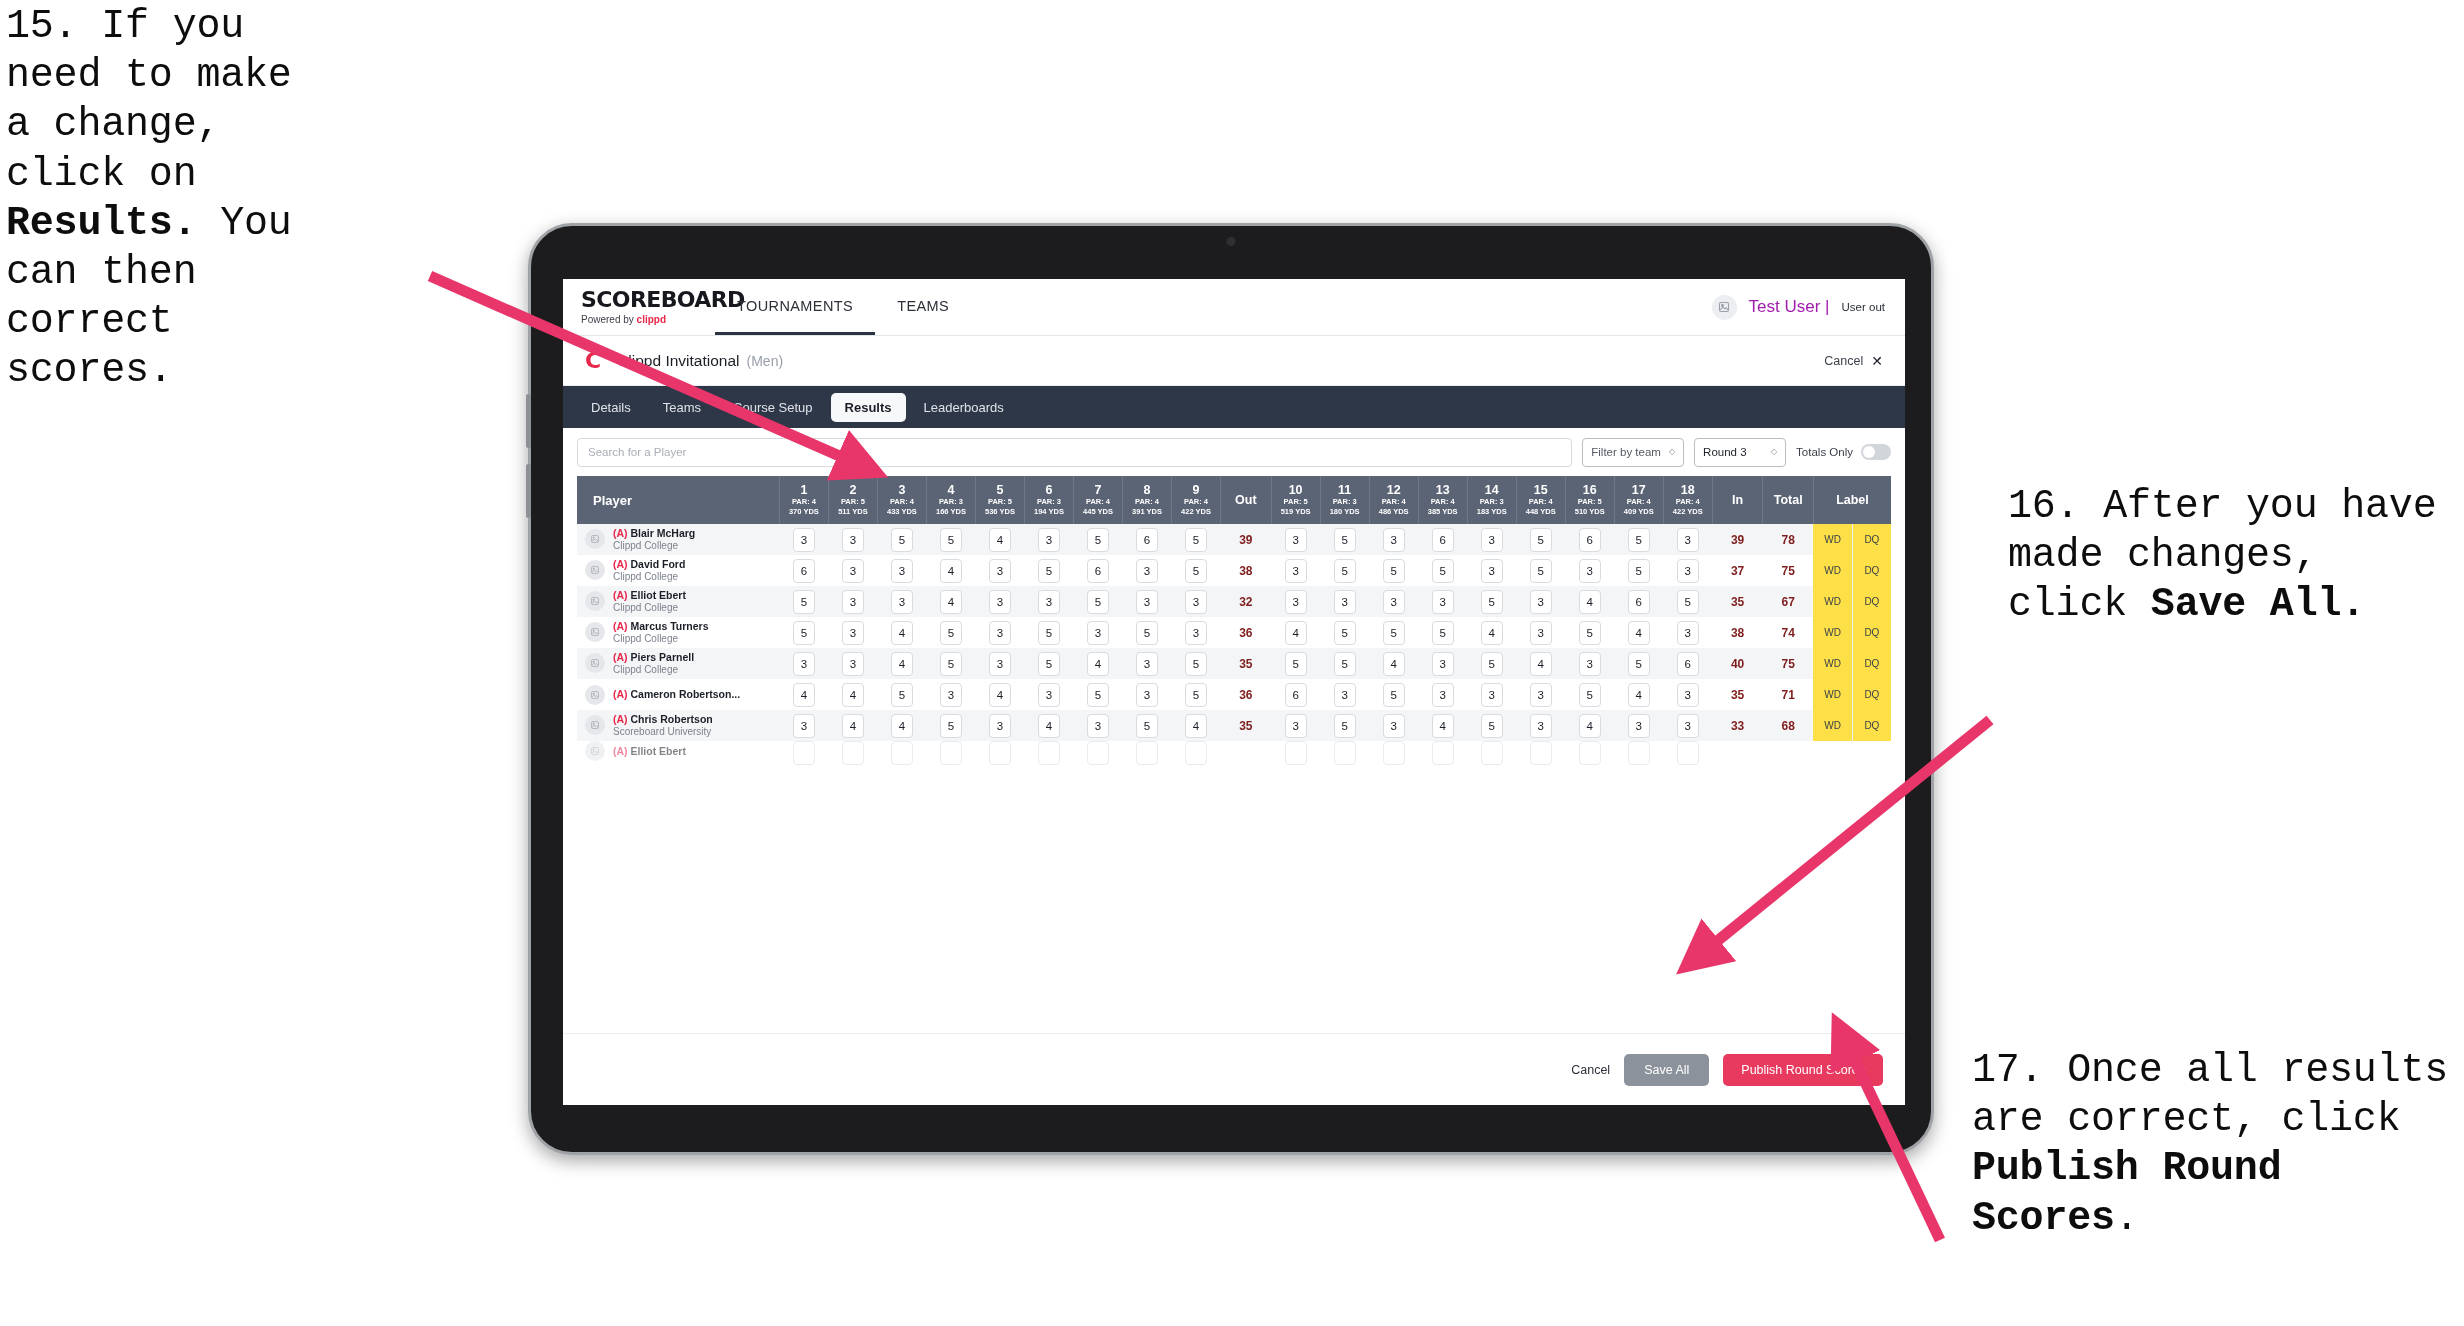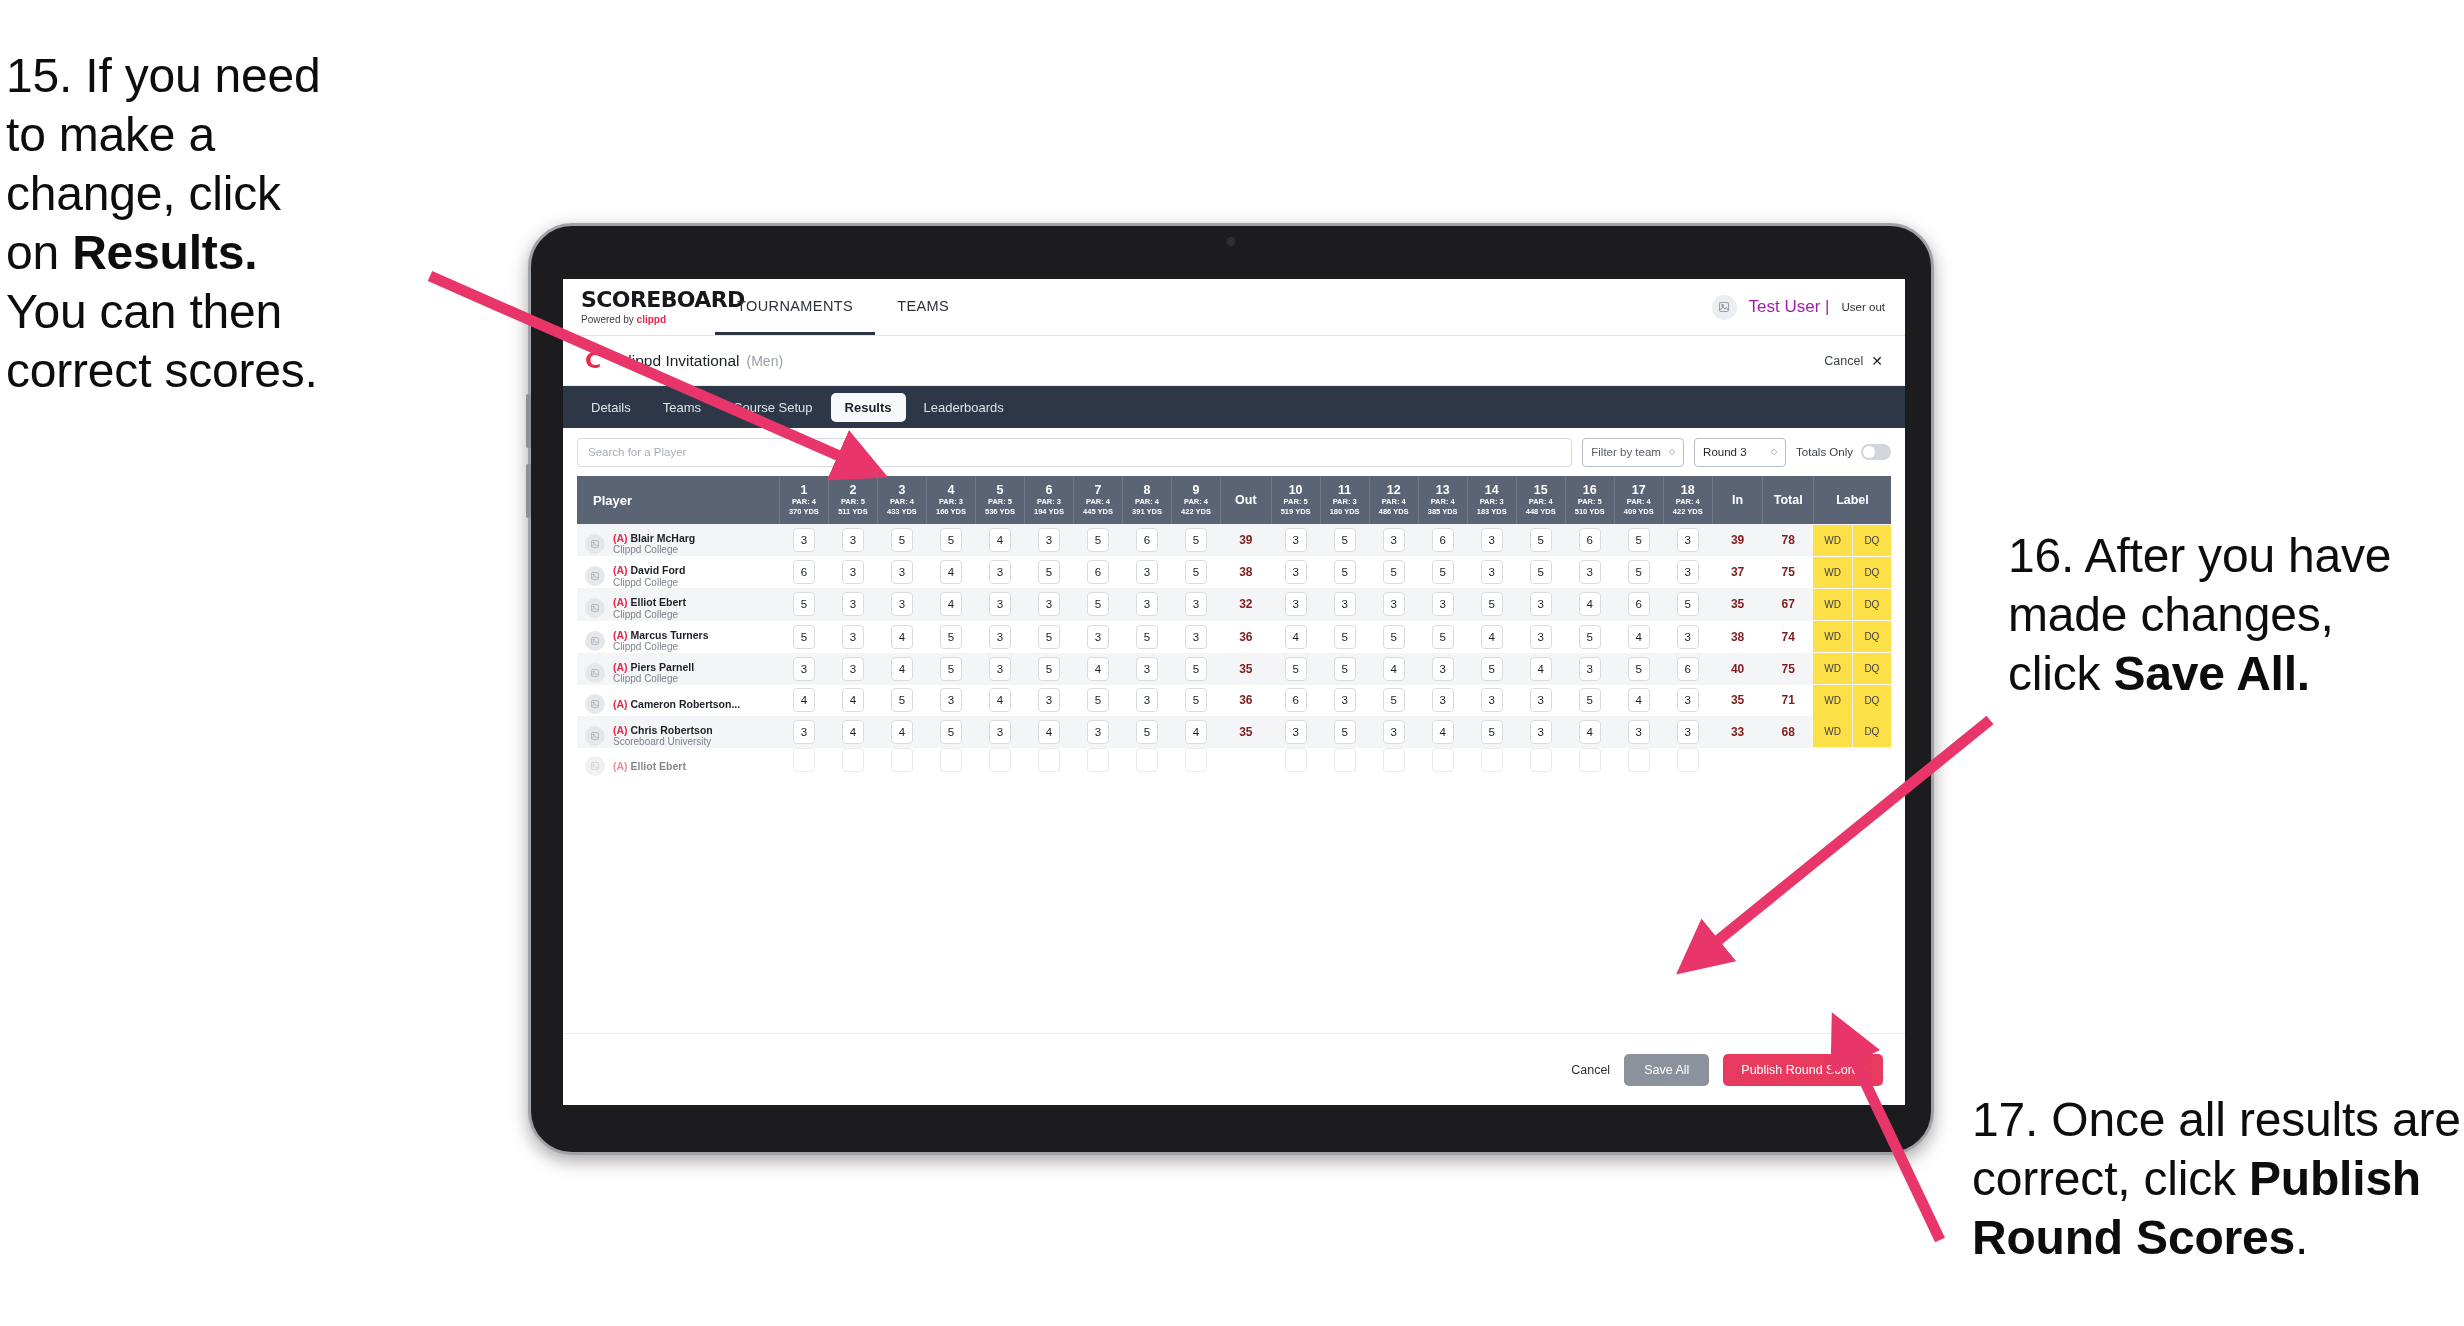--- a/index.html
+++ b/index.html
@@ -8,25 +8,24 @@
     background: #ffffff;
     font-family: "Liberation Sans", sans-serif;
     overflow: hidden;
   }
   #root { position: relative; width: 2464px; height: 1326px; }
 
   
   .callout {
     position: absolute;
     color: #0d0d0d;
-    font-size: 48px;
+    font-size: 40px;
     line-height: 1.23;
-    font-family: Liberation Sans, sans-serif;
+    font-family: Liberation Mono, monospace;
     letter-spacing: -0.2px;
-    margin-top: 44px;
   }
   .callout b { font-weight: bold; }
   #callout-15 { left: 6px; top: 2px; width: 330px; }
   #callout-16 { left: 2008px; top: 482px; width: 430px; }
   #callout-17 { left: 1972px; top: 1046px; width: 492px; }
 
   .arrow-svg { position: absolute; left: 0; top: 0; width: 2464px; height: 1326px; pointer-events: none; }
 
   
   #tablet {
@@ -142,21 +141,21 @@
   th.col-label { width: 49px; font-size: 12.5px; font-weight: bold; border-right: none; }
   .hole-num { font-size: 12.5px; font-weight: bold; line-height: 1.15; }
   .hole-par { font-size: 7.5px; line-height: 1.35; }
   .hole-yds { font-size: 7.5px; line-height: 1.35; }
 
   tbody tr { height: 31px; }
   tbody tr.odd { background: #f4f5f7; }
   tbody tr.even { background: #ffffff; }
   tbody td { text-align: center; vertical-align: middle; }
   td.cell-player { text-align: left; padding-left: 8px; }
-  .player-cell { display: flex; align-items: center; gap: 8px; margin-top: 8px; }
+  .player-cell { display: flex; align-items: center; gap: 8px; }
   .p-avatar {
     width: 20px; height: 20px; border-radius: 50%; background: #e5e7ea;
     display: flex; align-items: center; justify-content: center; flex: 0 0 auto;
   }
   .p-avatar svg { width: 10px; height: 10px; }
   .p-text { line-height: 1.18; overflow: hidden; }
   .p-name { font-size: 10.5px; font-weight: bold; color: #1b1f27; white-space: nowrap; }
   .p-name .amt { color: #e8274b; }
   .p-team { font-size: 10px; color: #7c828c; white-space: nowrap; }
   .scorebox {

